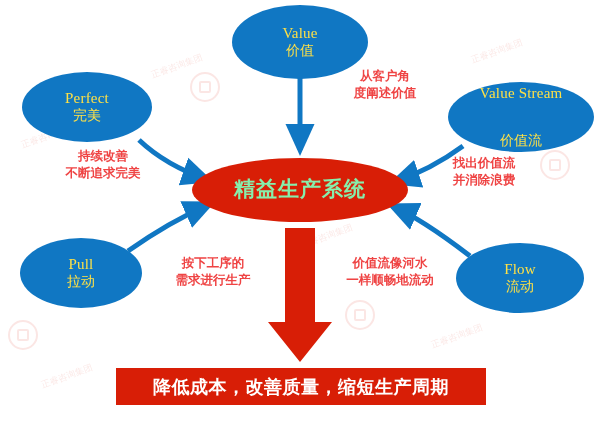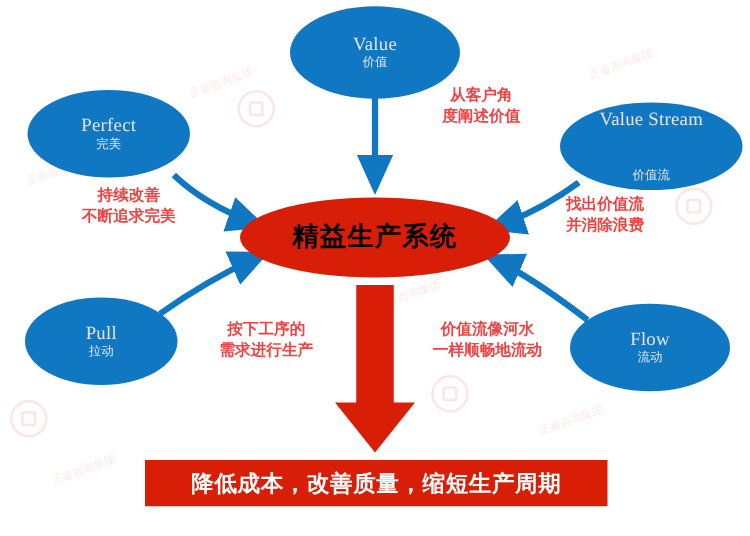--- a/index.html
+++ b/index.html
@@ -26,37 +26,37 @@
     width: 600px;
     height: 429px;
   }
   .node {
     position: absolute;
     display: flex;
     flex-direction: column;
     align-items: center;
     justify-content: center;
     text-align: center;
-    color: #e5e5e5;
+    color: #fde047;
     line-height: 1.12;
     border-radius: 50%;
     box-sizing: border-box;
   }
   .node .en {
     font-family: "Liberation Serif", serif;
     font-size: 15px;
     letter-spacing: 0.2px;
   }
   .node .cn {
     font-family: "DejaVu Sans", sans-serif;
-    font-size: 10px;
+    font-size: 14px;
     margin-top: 1px;
   }
   .node.center {
-    color: #000000;
+    color: #86efac;
     font-family: "DejaVu Sans", sans-serif;
     font-weight: bold;
     font-size: 21px;
     letter-spacing: 1px;
   }
   .caption {
     position: absolute;
     font-family: "DejaVu Sans", sans-serif;
     font-size: 12.5px;
     color: #ef4444;

